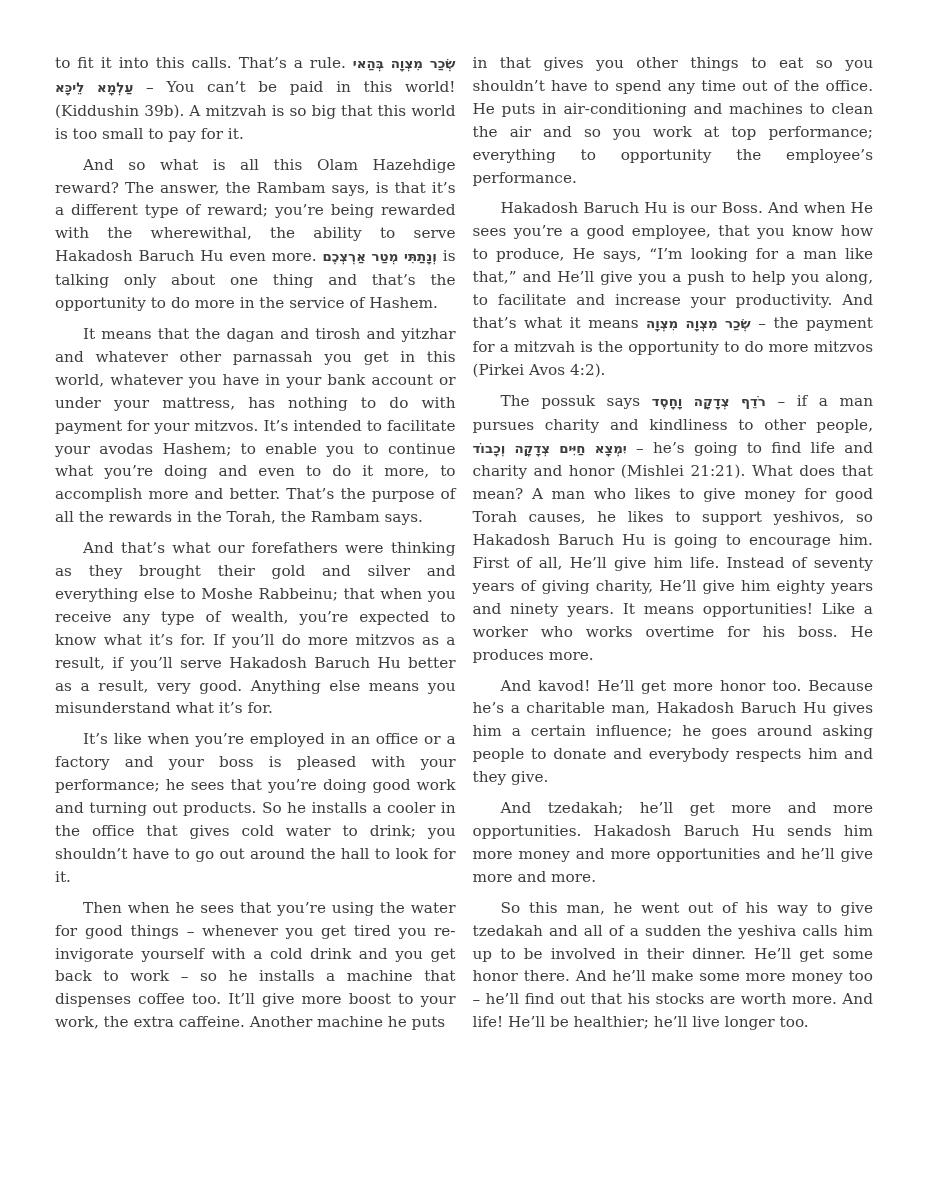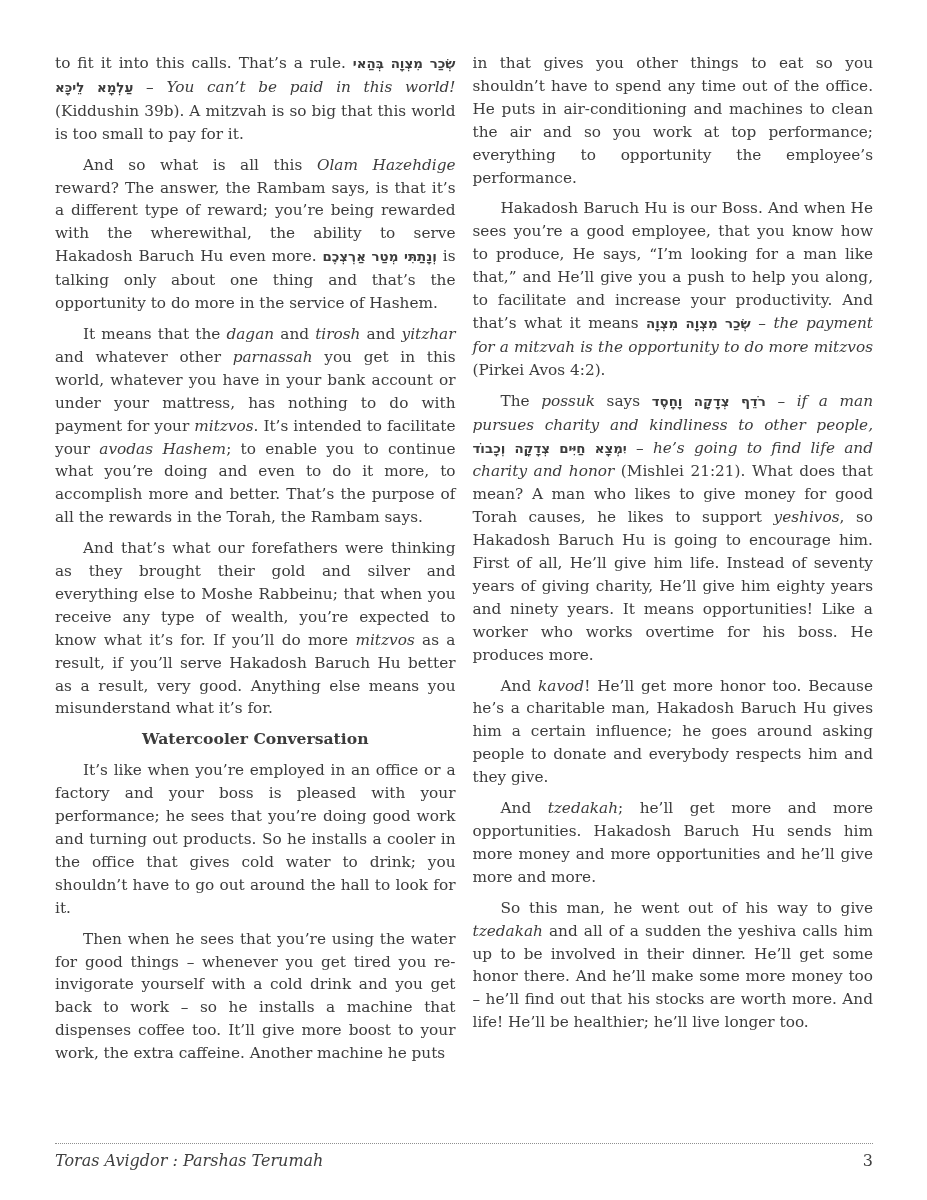--- a/index.html
+++ b/index.html
@@ -37,21 +37,21 @@
   h3.heading {
     margin: 8px 0 8px 0;
     font-size: 15.6px;
     line-height: 22.9px;
     font-weight: bold;
     font-style: italic;
     text-align: center;
     text-indent: 0;
   }
   .run-n { font-style: normal; }
-  .run-i { font-style: italic; }
+  .run-i { }
   .run-h {
     font-family: "DejaVu Sans", sans-serif;
     font-weight: bold;
     font-size: 13.4px;
     unicode-bidi: isolate;
   }
   .footer {
     position: absolute;
     left: 55px;
     right: 54px;
@@ -70,30 +70,25 @@
 </head>
 <body>
 
 <div class="page">
   <div class="content">
     <div class="col" id="col-left">
         <p class="paragraph no-indent"><span class="run-n">to fit it into this calls. That’s a rule. </span><span class="run-h" dir="rtl">שְׂכַר מִצְוָה בְּהַאי עַלְמָא לֵיכָּא</span><span class="run-n"> – </span><span class="run-i">You can’t be paid in this world!</span><span class="run-n"> (Kiddushin 39b). A mitzvah is so big that this world is too small to pay for it.</span></p>
         <p class="paragraph"><span class="run-n">And so what is all this </span><span class="run-i">Olam Hazehdige</span><span class="run-n"> reward? The answer, the Rambam says, is that it’s a different type of reward; you’re being rewarded with the wherewithal, the ability to serve Hakadosh Baruch Hu even more. </span><span class="run-h" dir="rtl">וְנָתַתִּי מְטַר אַרְצְכֶם</span><span class="run-n"> is talking only about one thing and that’s the opportunity to do more in the service of Hashem.</span></p>
         <p class="paragraph"><span class="run-n">It means that the </span><span class="run-i">dagan</span><span class="run-n"> and </span><span class="run-i">tirosh</span><span class="run-n"> and </span><span class="run-i">yitzhar</span><span class="run-n"> and whatever other </span><span class="run-i">parnassah</span><span class="run-n"> you get in this world, whatever you have in your bank account or under your mattress, has nothing to do with payment for your </span><span class="run-i">mitzvos</span><span class="run-n">. It’s intended to facilitate your </span><span class="run-i">avodas Hashem</span><span class="run-n">; to enable you to continue what you’re doing and even to do it more, to accomplish more and better. That’s the purpose of all the rewards in the Torah, the Rambam says.</span></p>
         <p class="paragraph"><span class="run-n">And that’s what our forefathers were thinking as they brought their gold and silver and everything else to Moshe Rabbeinu; that when you receive any type of wealth, you’re expected to know what it’s for. If you’ll do more </span><span class="run-i">mitzvos</span><span class="run-n"> as a result, if you’ll serve Hakadosh Baruch Hu better as a result, very good. Anything else means you misunderstand what it’s for.</span></p>
-        <h3 class="heading"><span class="run-n">Watercooler Conversation</span></h3>
         <p class="paragraph"><span class="run-n">It’s like when you’re employed in an office or a factory and your boss is pleased with your performance; he sees that you’re doing good work and turning out products. So he installs a cooler in the office that gives cold water to drink; you shouldn’t have to go out around the hall to look for it.</span></p>
         <p class="paragraph"><span class="run-n">Then when he sees that you’re using the water for good things – whenever you get tired you re-invigorate yourself with a cold drink and you get back to work – so he installs a machine that dispenses coffee too. It’ll give more boost to your work, the extra caffeine. Another machine he puts</span></p>
       </div>
     <div class="col" id="col-right">
         <p class="paragraph no-indent"><span class="run-n">in that gives you other things to eat so you shouldn’t have to spend any time out of the office. He puts in air-conditioning and machines to clean the air and so you work at top performance; everything to opportunity the employee’s performance.</span></p>
         <p class="paragraph"><span class="run-n">Hakadosh Baruch Hu is our Boss. And when He sees you’re a good employee, that you know how to produce, He says, “I’m looking for a man like that,” and He’ll give you a push to help you along, to facilitate and increase your productivity. And that’s what it means </span><span class="run-h" dir="rtl">שְׂכַר מִצְוָה מִצְוָה</span><span class="run-n"> – </span><span class="run-i">the payment for a mitzvah is the opportunity to do more mitzvos</span><span class="run-n"> (Pirkei Avos 4:2).</span></p>
         <p class="paragraph"><span class="run-n">The </span><span class="run-i">possuk</span><span class="run-n"> says </span><span class="run-h" dir="rtl">רֹדֵף צְדָקָה וָחָסֶד</span><span class="run-n"> – </span><span class="run-i">if a man pursues charity and kindliness to other people, </span><span class="run-h" dir="rtl">יִמְצָא חַיִּים צְדָקָה וְכָבוֹד</span><span class="run-n"> – </span><span class="run-i">he’s going to find life and charity and honor</span><span class="run-n"> (Mishlei 21:21). What does that mean? A man who likes to give money for good Torah causes, he likes to support </span><span class="run-i">yeshivos</span><span class="run-n">, so Hakadosh Baruch Hu is going to encourage him. First of all, He’ll give him life. Instead of seventy years of giving charity, He’ll give him eighty years and ninety years. It means opportunities! Like a worker who works overtime for his boss. He produces more.</span></p>
         <p class="paragraph"><span class="run-n">And </span><span class="run-i">kavod</span><span class="run-n">! He’ll get more honor too. Because he’s a charitable man, Hakadosh Baruch Hu gives him a certain influence; he goes around asking people to donate and everybody respects him and they give.</span></p>
         <p class="paragraph"><span class="run-n">And </span><span class="run-i">tzedakah</span><span class="run-n">; he’ll get more and more opportunities. Hakadosh Baruch Hu sends him more money and more opportunities and he’ll give more and more.</span></p>
         <p class="paragraph"><span class="run-n">So this man, he went out of his way to give </span><span class="run-i">tzedakah</span><span class="run-n"> and all of a sudden the yeshiva calls him up to be involved in their dinner. He’ll get some honor there. And he’ll make some more money too – he’ll find out that his stocks are worth more. And life! He’ll be healthier; he’ll live longer too.</span></p>
       </div>
   </div>
-  <div class="footer">
-    <span class="footer-title">Toras Avigdor : Parshas Terumah</span>
-    <span class="footer-page">3</span>
-  </div>
 </div>
 
 </body></html>

